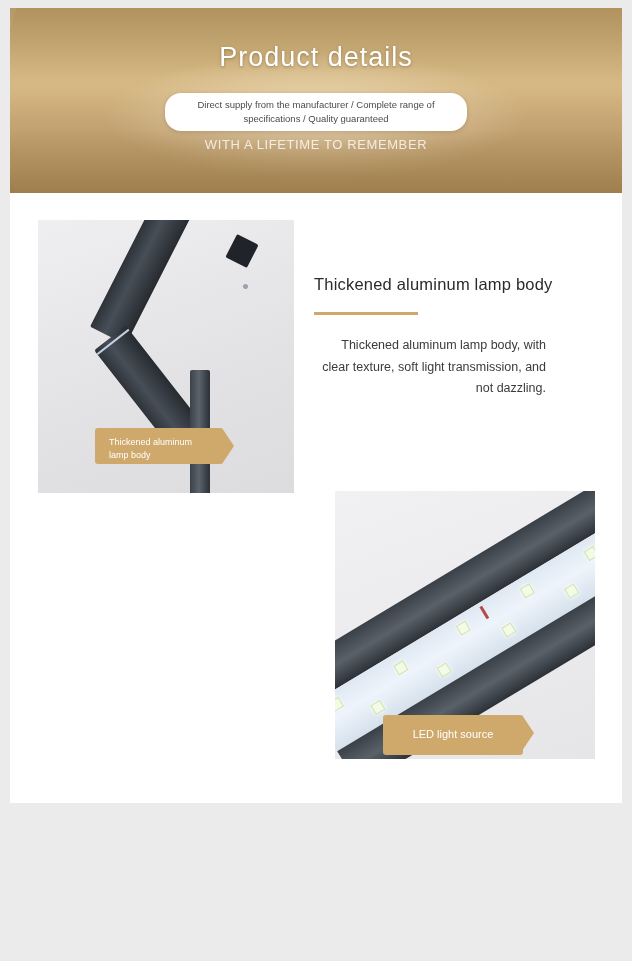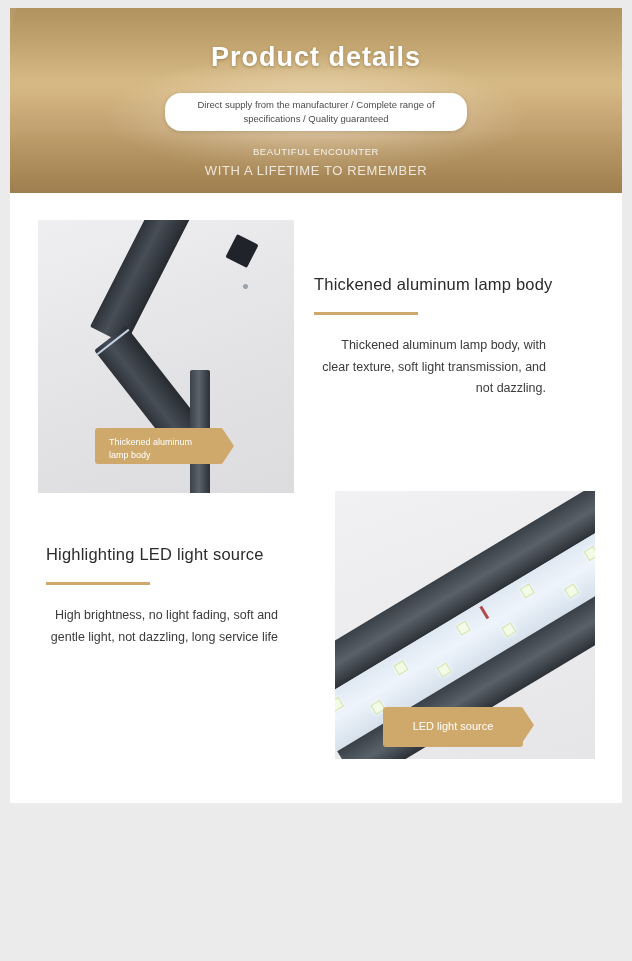--- a/index.html
+++ b/index.html
@@ -60,21 +60,21 @@
   .banner-inner {
     position: relative;
     z-index: 3;
     text-align: center;
     padding-top: 34px;
   }
   .banner-title {
     color: #ffffff;
     font-size: 27px;
     letter-spacing: 1px;
-    font-weight: 700;
+    font-weight: 400;
     text-shadow: 0 1px 3px rgba(90,70,40,0.45);
   }
   .pill {
     margin: 20px auto 0;
     width: 302px;
     min-height: 30px;
     background: #ffffff;
     border-radius: 16px;
     box-shadow: 0 1px 4px rgba(90,70,40,0.25);
     display: flex;
@@ -288,21 +288,21 @@
   .led-wire {
     position: absolute;
     width: 3px;
     height: 14px;
     background: #b24a4a;
     top: 92px;
     left: 196px;
   }
   .s2-tag {
     left: 48px;
-    top: 216px;
+    top: 224px;
     width: 140px;
     height: 36px;
     display: flex;
     align-items: center;
     justify-content: center;
     font-size: 11px;
     padding: 20px 10px;
   }
   .s2-tag::after { border-top-width: 18px; border-bottom-width: 18px; }
 
@@ -323,21 +323,20 @@
 
     <div class="banner">
       <div class="banner-haze"></div>
       <div class="banner-strokes"></div>
       <div class="banner-ground"></div>
       <div class="banner-inner">
         <div class="banner-title">Product details</div>
         <div class="pill">
           <div class="pill-text">Direct supply from the manufacturer / Complete range of specifications / Quality guaranteed</div>
         </div>
-        <div class="banner-sub1">BEAUTIFUL ENCOUNTER</div>
         <div class="banner-sub2">WITH A LIFETIME TO REMEMBER</div>
       </div>
     </div>
 
     <div class="content">
 
       <div class="sec1 row">
         <div class="photo">
           <div class="bar s1-bar-a"></div>
           <div class="bar s1-bar-b">
@@ -349,25 +348,20 @@
           <div class="tag s1-tag">Thickened aluminum lamp body</div>
         </div>
         <div class="txtblock s1-text">
           <div class="head">Thickened aluminum lamp body</div>
           <div class="rule"></div>
           <div class="para">Thickened aluminum lamp body, with clear texture, soft light transmission, and not dazzling.</div>
         </div>
       </div>
 
       <div class="sec2 row">
-        <div class="txtblock s2-text">
-          <div class="head">Highlighting LED light source</div>
-          <div class="rule"></div>
-          <div class="para">High brightness, no light fading, soft and gentle light, not dazzling, long service life</div>
-        </div>
         <div class="photo">
           <div class="led-body">
             <div class="led-frame-top"></div>
             <div class="led-diffuser">
               <div class="chip" style="left:18px; top:8px;"></div>
               <div class="chip" style="left:52px; top:32px;"></div>
               <div class="chip" style="left:92px; top:10px;"></div>
               <div class="chip" style="left:128px; top:34px;"></div>
               <div class="chip" style="left:166px; top:8px;"></div>
               <div class="chip" style="left:204px; top:33px;"></div>

